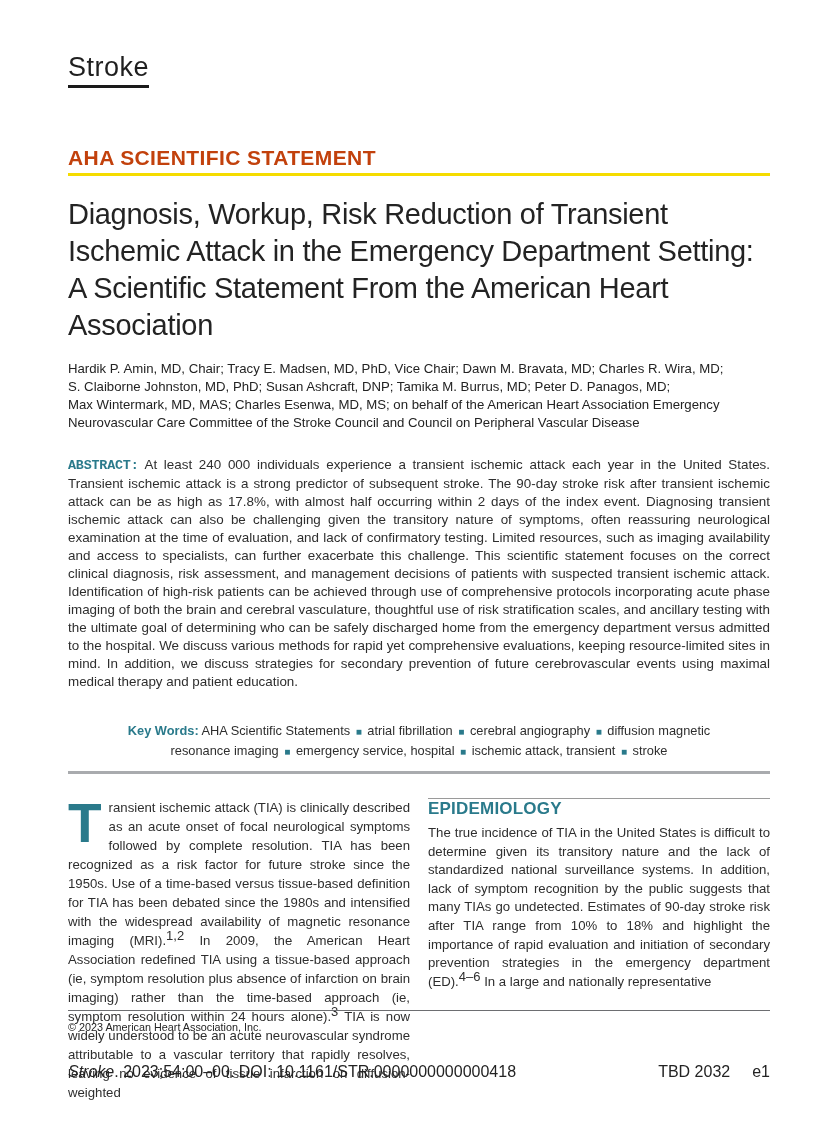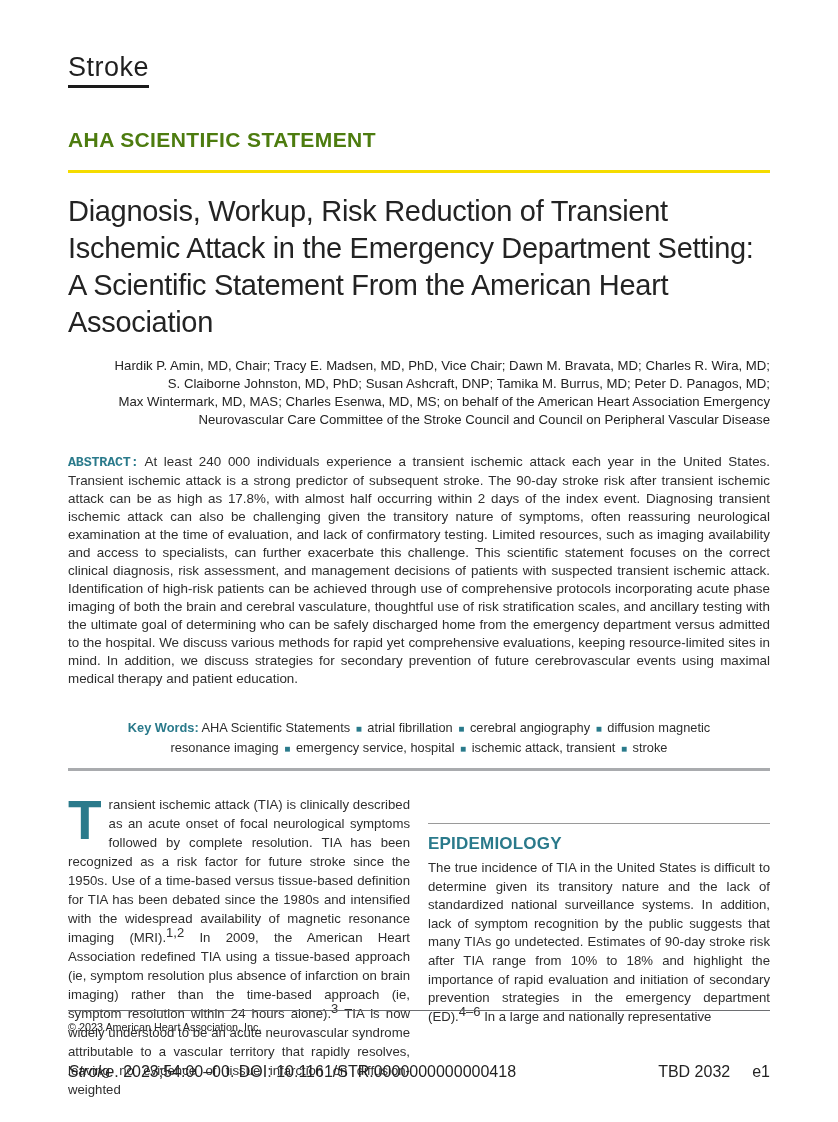--- a/index.html
+++ b/index.html
@@ -15,36 +15,36 @@
 
   .journal-logo {
     display: inline-block;
     font-size: 27px; font-weight: 400; letter-spacing: 0.5px;
     color: #1f1f1f;
     border-bottom: 3px solid #1a1a1a;
     padding-bottom: 2px;
   }
 
   .banner {
-    margin-top: 40px;
-    color: #4d7c0f;
+    margin-top: 58px;
+    color: #c2410c;
     font-size: 21px; font-weight: 700; letter-spacing: 0.4px;
     border-bottom: 3px solid #f5dc00;
-    padding-bottom: 18px;
+    padding-bottom: 3px;
   }
 
   .article-title {
     margin-top: 20px;
     width: 700px;
     font-size: 29px; font-weight: 400; line-height: 37px;
     letter-spacing: -0.3px;
     color: #232323;
   }
 
-  .authors { margin-top: 16px; font-size: 13.2px; line-height: 18px; color: #232323; text-align: right; }
+  .authors { margin-top: 16px; font-size: 13.2px; line-height: 18px; color: #232323; }
   .authors .author-line { display: block; }
 
   .abstract {
     margin-top: 24px;
     font-size: 13.4px; line-height: 18px;
     text-align: justify;
     color: #2e2e2e;
   }
   .abstract-label { color: #2a7a8b; font-weight: 700; letter-spacing: -0.2px; font-family: Liberation Mono, monospace; }
 
@@ -69,21 +69,21 @@
   }
   .dropcap {
     float: left;
     color: #2a7a8b;
     font-size: 55px; line-height: 44px;
     font-weight: 700;
     padding: 3px 7px 0 0;
   }
   sup { font-size: 13px; line-height: 0; }
 
-  .section-heading-block { margin-top: 28px; border-top: 1px solid #9a9a9a; padding-top: 10px; }
+  .section-heading-block { margin-top: 0; border-top: 1px solid #9a9a9a; }
   .section-heading {
     color: #2a7a8b;
     font-size: 17px; font-weight: 700; letter-spacing: 0.2px;
   }
   .section-heading-block .body-text { margin-top: 5px; line-height: 18.6px; }
 
   .footer { position: absolute; left: 68px; right: 68px; top: 1010px; }
   .footer-rule { height: 1px; background: #6d6e71; }
   .footer-copy { margin-top: 9px; font-size: 10.8px; line-height: 15px; color: #232323; }
   .footer-avail { font-size: 10.8px; line-height: 15px; color: #232323; }

